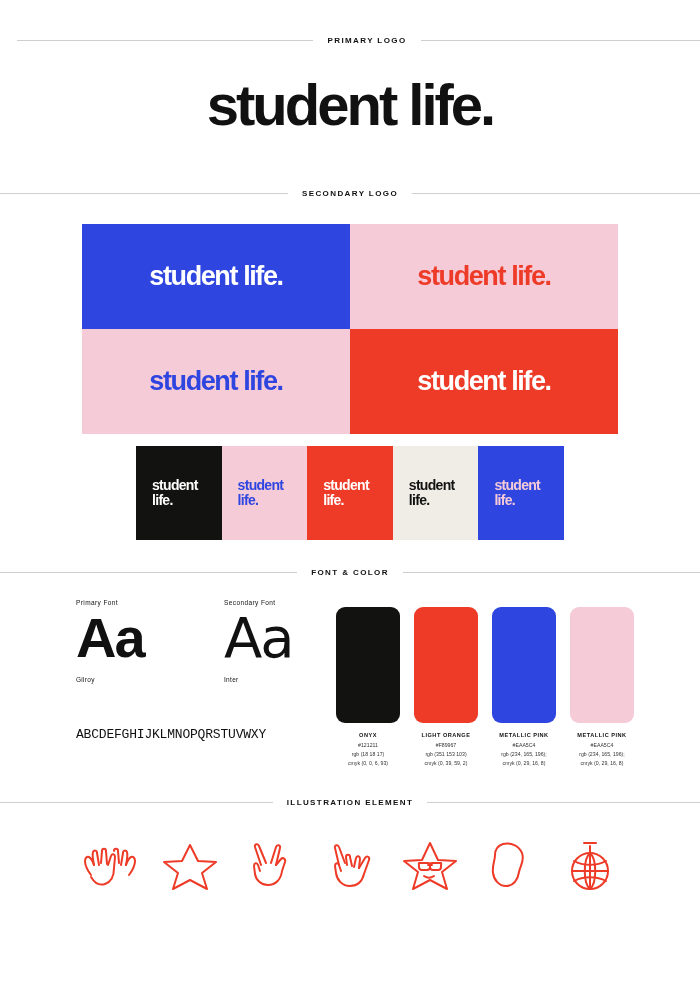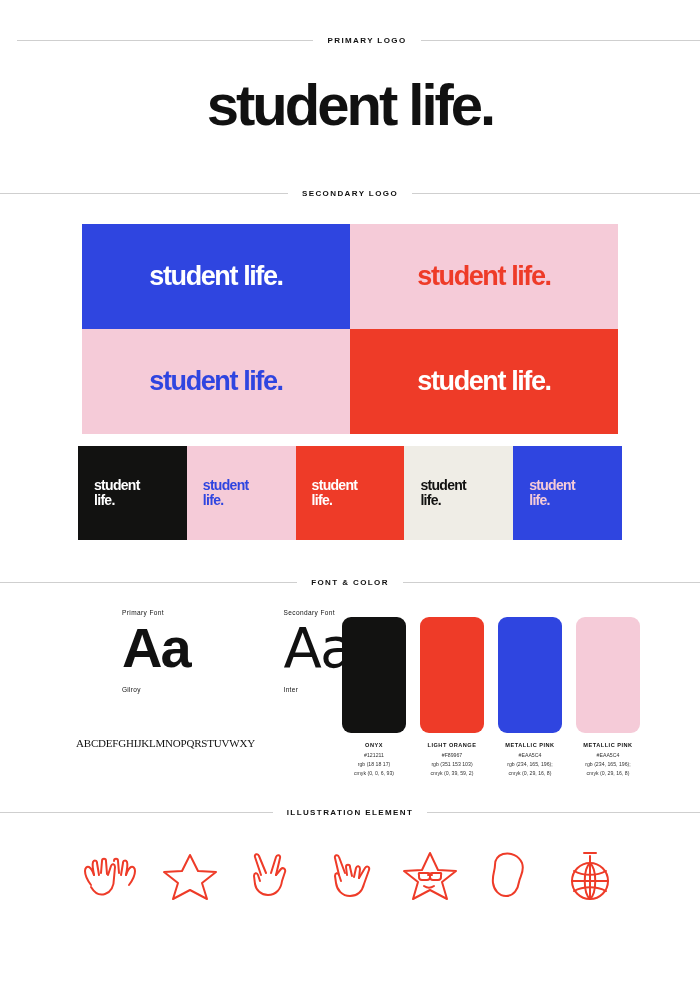--- a/index.html
+++ b/index.html
@@ -78,47 +78,47 @@
     justify-content: center;
   }
   .big-cell .logo-text {
     font-size: 27px;
     letter-spacing: -1.4px;
   }
 
   .small-grid {
     display: grid;
     grid-template-columns: repeat(5, 1fr);
-    width: 544px;
+    width: 428px;
     margin: 12px auto 0 auto;
     height: 94px;
   }
   .small-cell {
     display: flex;
     align-items: center;
     padding-left: 16px;
     box-sizing: border-box;
   }
   .small-cell .logo-text {
     font-size: 14px;
     letter-spacing: -0.7px;
     line-height: 1.05;
   }
 
   
-  #font-head { margin-top: 38px; }
+  #font-head { margin-top: 28px; }
   .fc-body {
     display: flex;
     width: 560px;
     margin: 22px auto 0 auto;
     box-sizing: border-box;
   }
   .fc-left { width: 260px; }
   .font-samples { display: flex; gap: 48px; padding-left: 6px; }
-  .font-block { width: 100px; margin-left: 46px; }
+  .font-block { width: 100px; }
   .font-kicker {
     font-size: 6.5px;
     letter-spacing: .4px;
     color: #111;
     margin-bottom: 4px;
   }
   .aa-serif, .aa-sans {
     font-size: 56px;
     line-height: 1;
     font-weight: bold;
@@ -128,25 +128,25 @@
   .aa-serif { font-family: "DejaVu Sans", sans-serif; font-weight: normal; }
   .font-name {
     font-size: 6.5px;
     color: #111;
     margin-top: 10px;
     letter-spacing: .3px;
   }
   .glyph-lines {
     margin-top: 42px;
     padding-left: 6px;
-    font-size: 11px;
+    font-size: 13px;
     line-height: 1.55;
     letter-spacing: -0.2px;
     color: #111;
-    font-family: Liberation Serif, serif;
+    font-family: Liberation Mono, monospace;
   }
 
   .fc-right {
     flex: 1 1 auto;
     display: flex;
     gap: 14px;
     padding-left: 12px;
     padding-top: 8px;
   }
   .swatch-col { width: 64px; }

